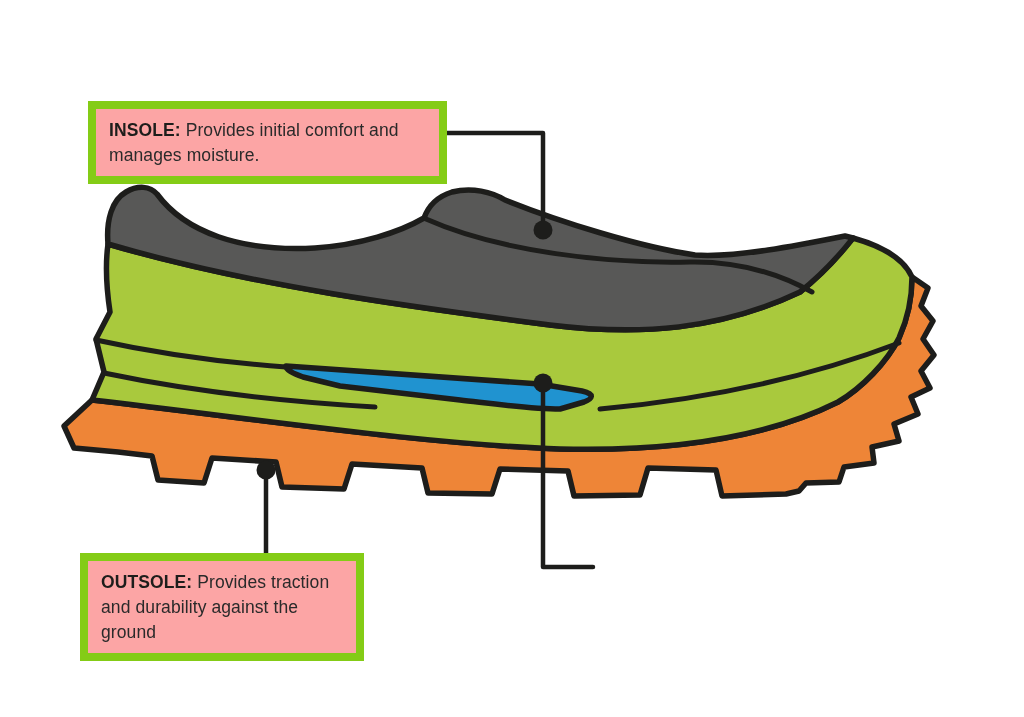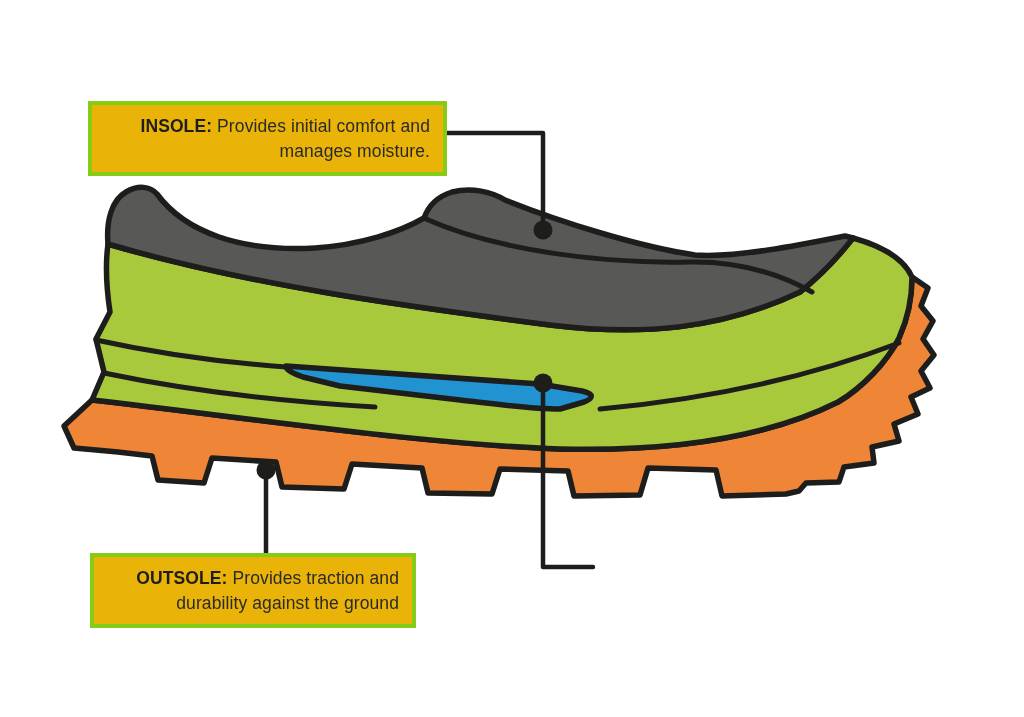--- a/index.html
+++ b/index.html
@@ -15,35 +15,34 @@
   svg.shoe path, svg.shoe polyline{
     stroke:#1d1d1b;
     stroke-linejoin:round;
     stroke-linecap:round;
   }
   .part{stroke-width:5.5;}
   .seam{fill:none;stroke-width:5;}
   .leader{fill:none;stroke-width:4.5;stroke-linecap:square;stroke-linejoin:miter;}
   .label-box{
     position:absolute;
-    background:#eab308;
-    border:4px solid #84cc16;
+    background:#fca5a5;
+    border:8px solid #84cc16;
     box-sizing:border-box;
     padding:9px 13px 8px 13px;
     font-size:17.5px;
     line-height:25px;
     color:#2a2a2a;
     letter-spacing:0.1px;
-    text-align:right;
   }
   .label-box b{color:#1d1d1b;}
   .label-box .term{font-weight:bold;}
   .label-box.block-term .term{display:block;}
   #insole-box{left:88px;top:101px;width:359px;min-height:67px;}
-  #outsole-box{left:90px;top:553px;width:326px;min-height:67px;}
+  #outsole-box{left:80px;top:553px;width:284px;min-height:67px;}
   #rockplate-box{left:593px;top:533px;width:341px;min-height:69px;}
 </style>
 </head>
 <body>
 
 <div class="stage">
 
   <svg class="shoe" viewBox="0 0 1024 717" aria-hidden="true">
 
     <path class="part" d="M 92,400

